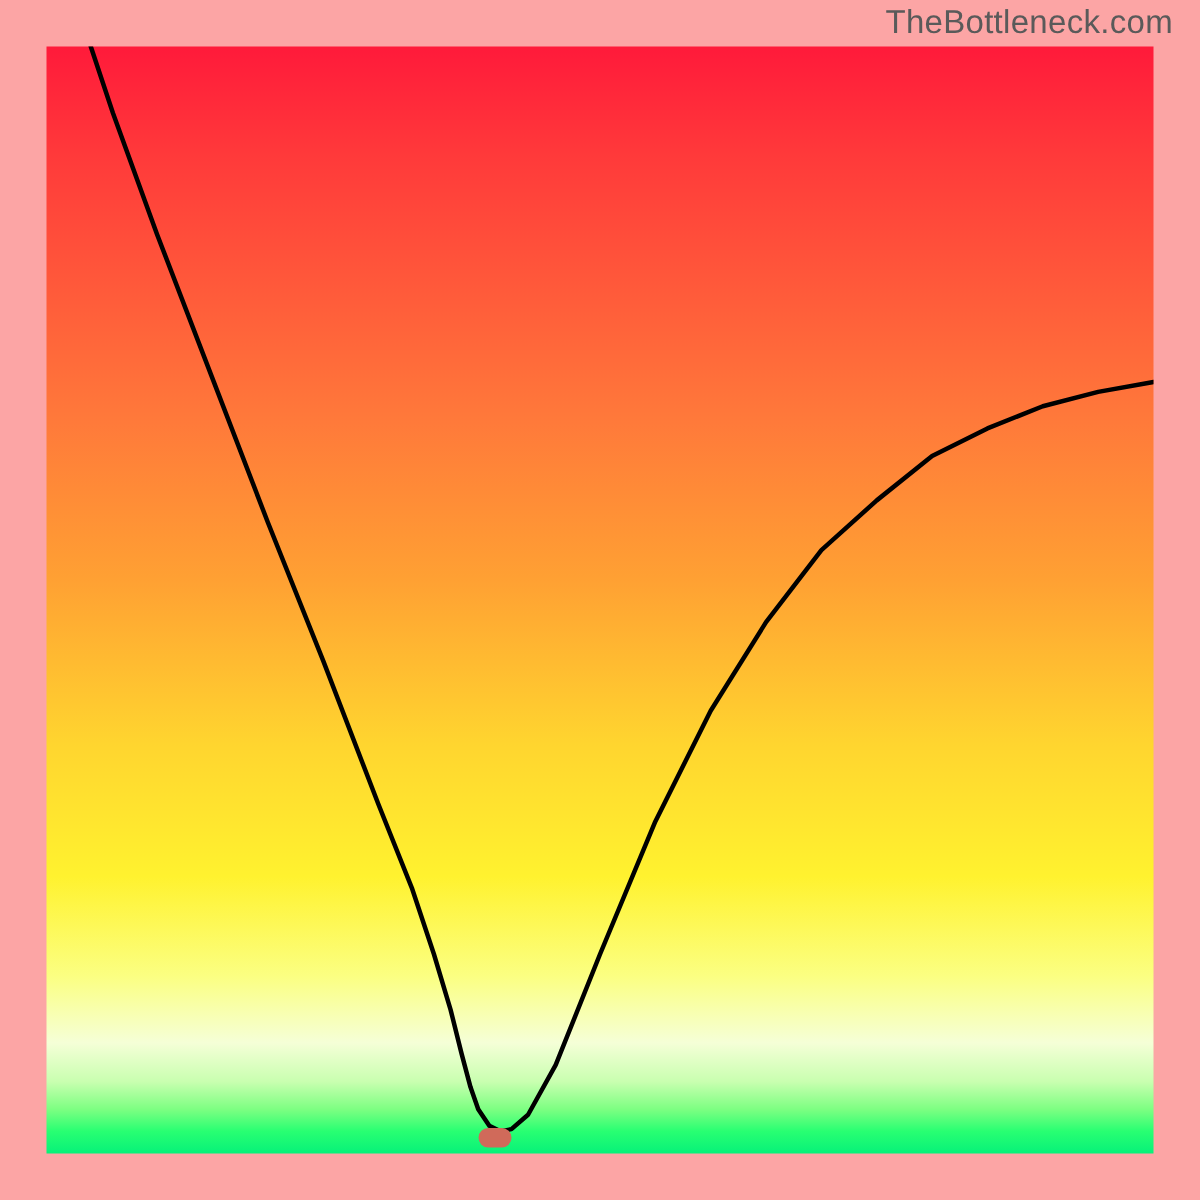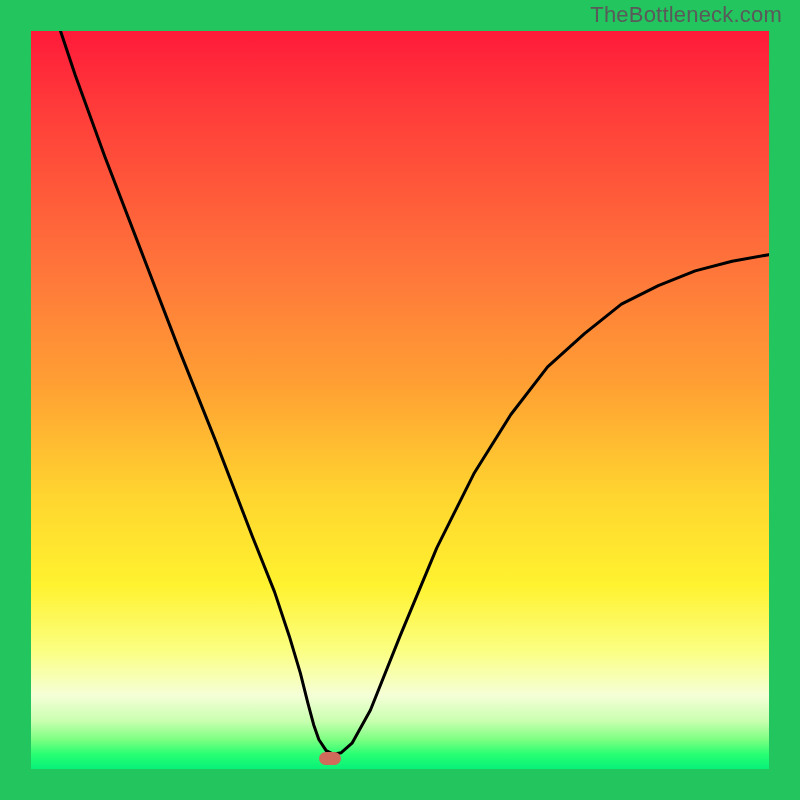--- a/index.html
+++ b/index.html
@@ -8,21 +8,21 @@
     width: 800px;
     height: 800px;
     background: #000;
     font-family: Arial, Helvetica, sans-serif;
     overflow: hidden;
   }
   .outer {
     position: relative;
     width: 800px;
     height: 800px;
-    background: #22c55e;
+    background: #fca5a5;
     text-decoration: underline;
   }
   .watermark {
     position: absolute;
     top: 2px;
     right: 18px;
     color: #5a5a5a;
     font-size: 22px;
     letter-spacing: 0.2px;
     font-weight: 400;

